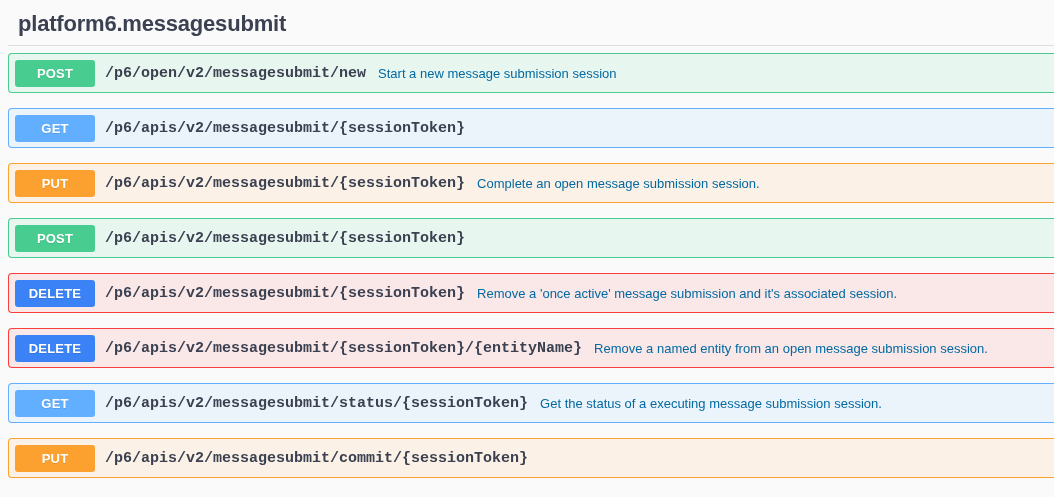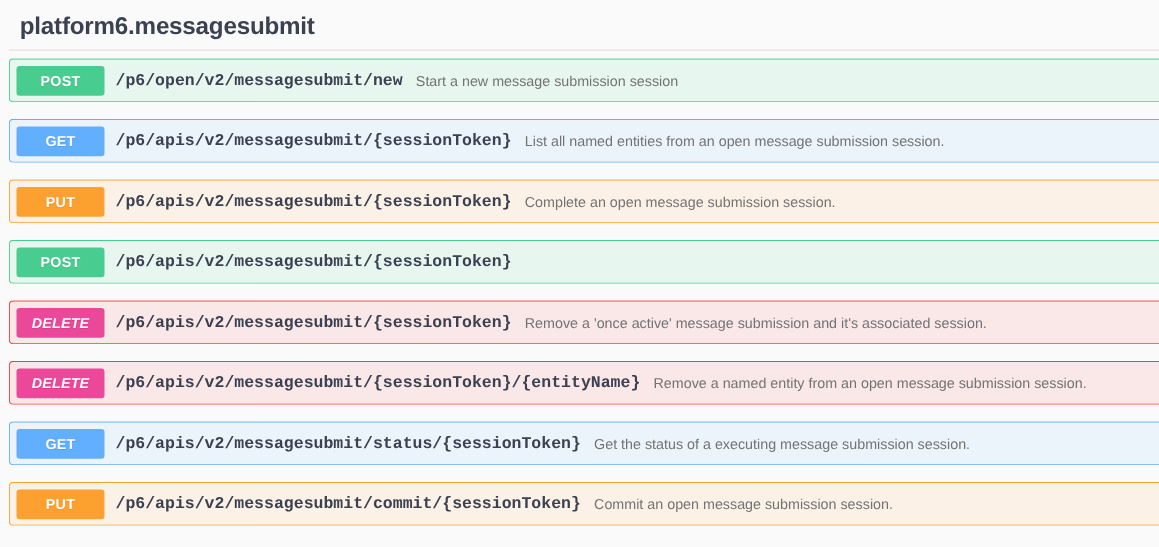--- a/index.html
+++ b/index.html
@@ -80,37 +80,37 @@
     font-size: 15px;
     font-weight: bold;
     color: #3b4151;
     padding: 0 10px;
     white-space: nowrap;
   }
 
   .opblock-description {
     font-size: 13px;
     font-family: "Liberation Sans", sans-serif;
-    color: #737373;
+    color: #0369a1;
     white-space: nowrap;
     padding-left: 2px;
   }
 
   
   .opblock.m-post   { background: #e8f6f0; border-color: #49cc90; }
   .opblock.m-post   .opblock-method { background: #49cc90; }
 
   .opblock.m-get    { background: #ebf3fb; border-color: #61affe; }
   .opblock.m-get    .opblock-method { background: #61affe; }
 
   .opblock.m-put    { background: #fbf1e6; border-color: #fca130; }
   .opblock.m-put    .opblock-method { background: #fca130; }
 
   .opblock.m-delete { background: #fae7e7; border-color: #f93e3e; }
-  .opblock.m-delete .opblock-method { background: #ec4899; font-style: italic; }
+  .opblock.m-delete .opblock-method { background: #3b82f6; }
 </style>
 </head>
 <body>
 
 <div id="tag-section">
 
   <div class="tag-header">
     <span class="tag-title">platform6.messagesubmit</span>
   </div>
   <div class="tag-divider"></div>
@@ -120,21 +120,20 @@
         <div class="opblock-summary">
           <span class="opblock-method">POST</span>
           <span class="opblock-path">/p6/open/v2/messagesubmit/new</span>
           <span class="opblock-description">Start a new message submission session</span>
         </div>
       </div>
       <div class="opblock m-get">
         <div class="opblock-summary">
           <span class="opblock-method">GET</span>
           <span class="opblock-path">/p6/apis/v2/messagesubmit/{sessionToken}</span>
-          <span class="opblock-description">List all named entities from an open message submission session.</span>
         </div>
       </div>
       <div class="opblock m-put">
         <div class="opblock-summary">
           <span class="opblock-method">PUT</span>
           <span class="opblock-path">/p6/apis/v2/messagesubmit/{sessionToken}</span>
           <span class="opblock-description">Complete an open message submission session.</span>
         </div>
       </div>
       <div class="opblock m-post">
@@ -161,18 +160,17 @@
         <div class="opblock-summary">
           <span class="opblock-method">GET</span>
           <span class="opblock-path">/p6/apis/v2/messagesubmit/status/{sessionToken}</span>
           <span class="opblock-description">Get the status of a executing message submission session.</span>
         </div>
       </div>
       <div class="opblock m-put">
         <div class="opblock-summary">
           <span class="opblock-method">PUT</span>
           <span class="opblock-path">/p6/apis/v2/messagesubmit/commit/{sessionToken}</span>
-          <span class="opblock-description">Commit an open message submission session.</span>
         </div>
       </div>
     </div>
 
 </div>
 
 </body></html>

